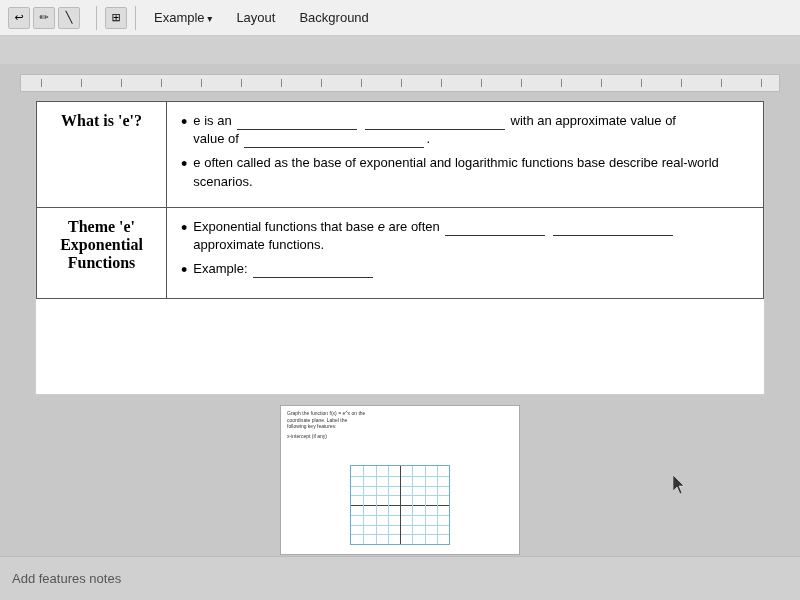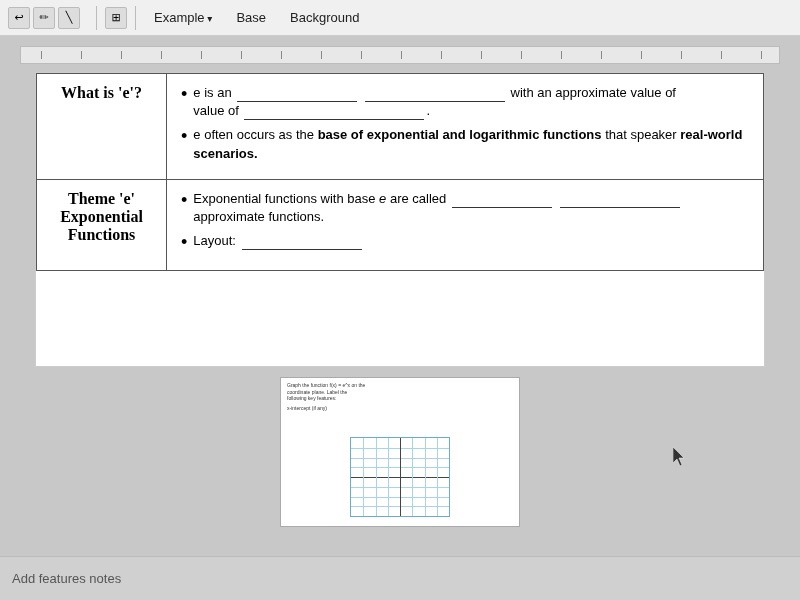--- a/index.html
+++ b/index.html
@@ -63,20 +63,21 @@
     
     #slide-area {
       background: #c8c8c8;
       width: 800px;
       height: 520px;
       display: flex;
       flex-direction: column;
       align-items: center;
       padding-top: 10px;
       position: relative;
+      margin-top: 28px;
     }
 
     
     #ruler {
       width: 760px;
       height: 18px;
       background: #e8e8e8;
       border: 1px solid #bbb;
       display: flex;
       align-items: center;
@@ -140,21 +141,21 @@
     }
     .underline-blank {
       display: inline-block;
       border-bottom: 1px solid #333;
       min-width: 80px;
       height: 14px;
       vertical-align: bottom;
       margin: 0 2px;
     }
     .bold-text {
-      font-weight: bold;
+      font-weight: normal;
     }
     .italic-text {
       font-style: italic;
     }
 
     
     #slide-thumbnail-area {
       width: 730px;
       display: flex;
       justify-content: center;
@@ -250,21 +251,21 @@
 <div id="toolbar">
   <div class="toolbar-icon-group">
     <div class="toolbar-icon">↩</div>
     <div class="toolbar-icon">✏</div>
     <div class="toolbar-icon">╲</div>
   </div>
   <div class="toolbar-sep"></div>
   <div class="toolbar-icon">⊞</div>
   <div class="toolbar-sep"></div>
   <button class="toolbar-btn has-arrow">Example</button>
-  <button class="toolbar-btn">Base</button>
+  <button class="toolbar-btn">Layout</button>
   <button class="toolbar-btn">Background</button>
 </div>
 
 <div id="slide-area">
 
   <div id="ruler">
     <div class="ruler-tick" style="left:20px"></div>
     <div class="ruler-tick" style="left:60px"></div>
     <div class="ruler-tick" style="left:100px"></div>
     <div class="ruler-tick" style="left:140px"></div>
@@ -302,51 +303,51 @@
               <span class="underline-blank" style="min-width:120px;"></span>
               <span class="underline-blank" style="min-width:140px;"></span>
               <span>with an approximate value of</span><br>
               value of <span class="underline-blank" style="min-width:180px;"></span>.
             </span>
           </div>
 
           <div class="bullet-item">
             <span class="bullet-dot">•</span>
             <span class="bullet-text">
-              <span>e often occurs as the</span>
+              <span>e often called as the</span>
               <span class="bold-text">base of exponential and logarithmic functions</span>
-              <span>that speaker</span>
+              <span>base describe</span>
               <span class="bold-text">real-world scenarios.</span>
             </span>
           </div>
         </td>
       </tr>
 
       <tr>
         <td class="col-header">
           <span>Theme 'e' Exponential Functions</span>
         </td>
         <td class="col-content">
 
           <div class="bullet-item">
             <span class="bullet-dot">•</span>
             <span class="bullet-text">
-              <span>Exponential functions with base</span>
+              <span>Exponential functions that base</span>
               <span class="italic-text">e</span>
-              <span>are called</span>
+              <span>are often</span>
               <span class="underline-blank" style="min-width:100px;"></span>
               <span class="underline-blank" style="min-width:120px;"></span><br>
               <span>approximate functions.</span>
             </span>
           </div>
 
           <div class="bullet-item">
             <span class="bullet-dot">•</span>
             <span class="bullet-text">
-              <span>Layout:</span>
+              <span>Example:</span>
               <span class="underline-blank" style="min-width:120px;"></span>
             </span>
           </div>
         </td>
       </tr>
     </tbody>
       </table>
   </div>
 
   <div id="slide-thumbnail-area">

